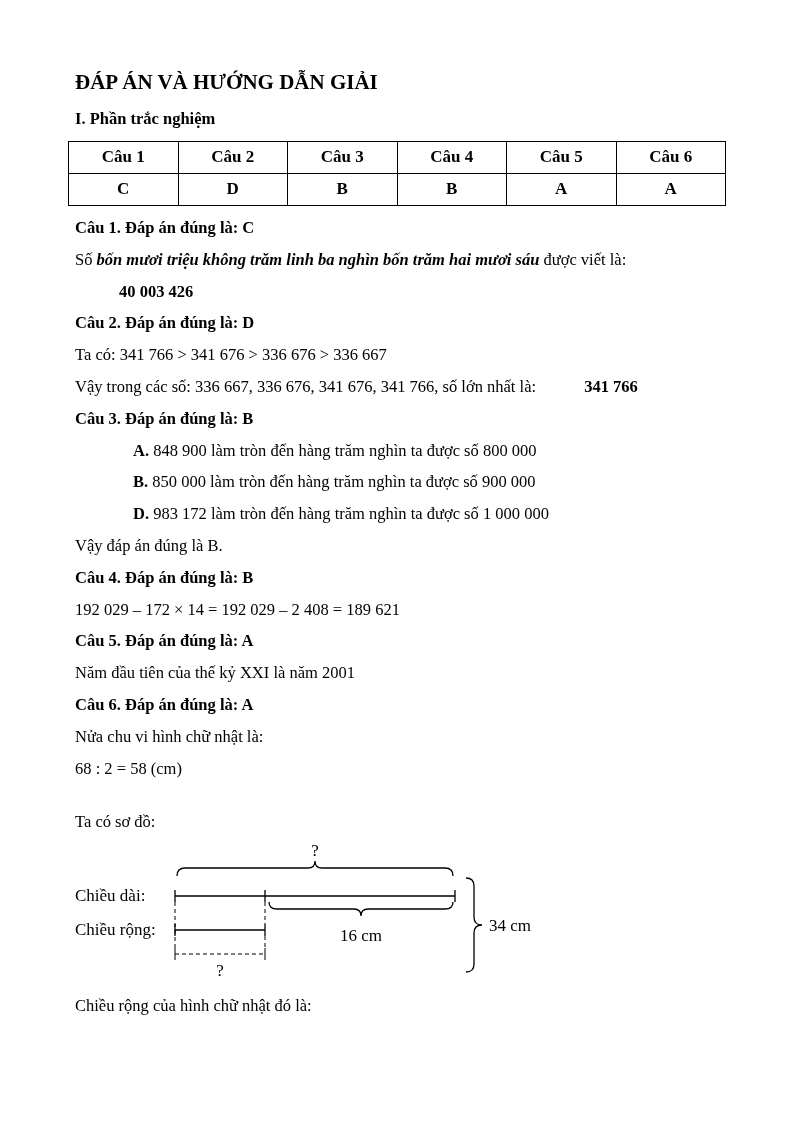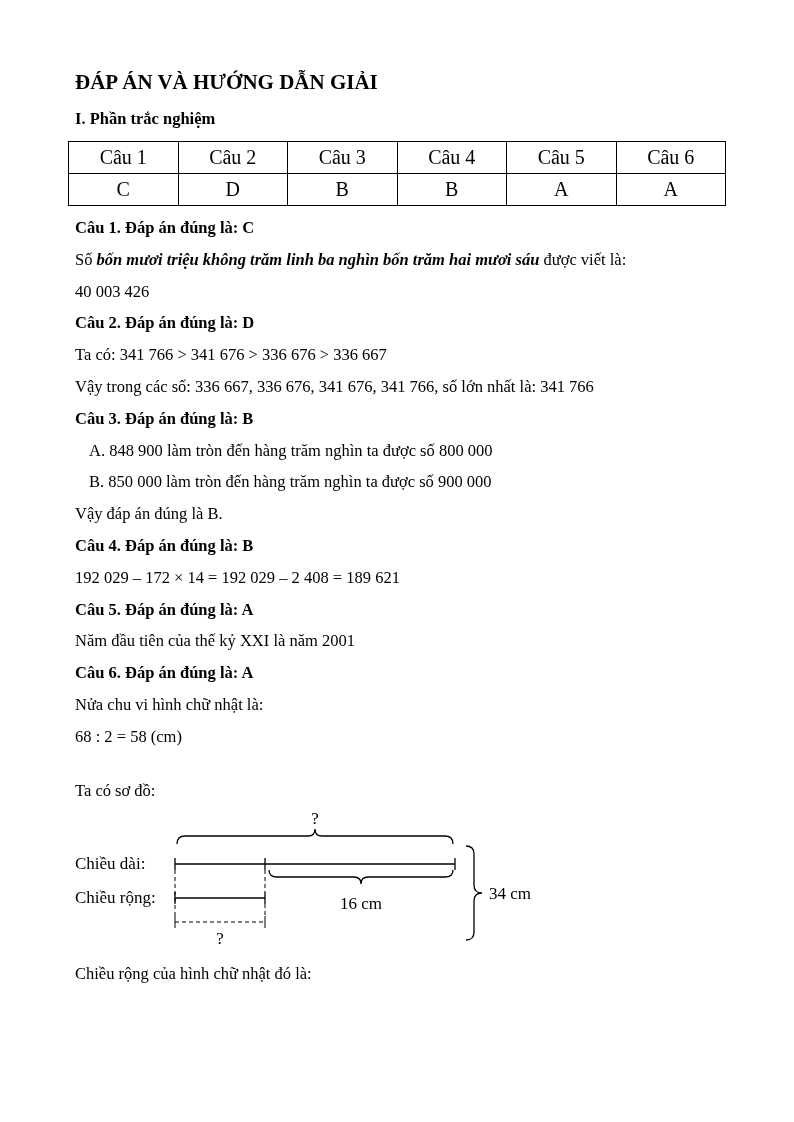--- a/index.html
+++ b/index.html
@@ -10,36 +10,36 @@
     font-family: "Liberation Serif", serif;
     font-size: 16.5px;
     color: #000;
     overflow: hidden;
   }
   .page { padding: 70px 68px 0 75px; }
   p { margin: 0 0 12px; line-height: 1.2; }
   .title { font-weight: bold; font-size: 21px; margin-bottom: 14px; }
   .heading { font-weight: bold; }
   .bi { font-weight: bold; font-style: italic; }
-  .bold { font-weight: normal; }
+  .bold { font-weight: bold; margin-left: 44px; }
   table.answer-table {
     border-collapse: collapse;
     width: calc(100% + 7px);
     margin-left: -7px;
     margin-top: 2px;
     margin-bottom: 12px;
     table-layout: fixed;
   }
   .answer-table td {
     border: 1px solid #000;
     text-align: center;
-    font-weight: normal;
+    font-weight: bold;
     height: 32px;
     padding: 2px 4px;
-    font-size: 20px;
+    font-size: 17px;
   }
   .option { padding-left: 14px; }
   .pre-diagram { margin-top: 34px; }
   .diagram { margin: 4px 0 10px; }
   .diagram svg { display: block; }
   .diagram svg text { font-size: 17px; fill: #000; }
   .stroke { stroke: #000; fill: none; }
 </style>
 </head>
 <body>
@@ -74,20 +74,21 @@
   <p><span>Số </span><span class="bi">bốn mươi triệu không trăm linh ba nghìn bốn trăm hai mươi sáu</span><span> được viết là:</span></p>
   <p class="bold">40 003 426</p>
 
   <p class="heading">Câu 2. Đáp án đúng là: D</p>
   <p>Ta có: 341 766 &gt; 341 676 &gt; 336 676 &gt; 336 667</p>
   <p><span>Vậy trong các số: 336 667, 336 676, 341 676, 341 766, số lớn nhất là: </span><span class="bold">341 766</span></p>
 
   <p class="heading">Câu 3. Đáp án đúng là: B</p>
   <p class="option"><span class="bold">A.</span><span> 848 900 làm tròn đến hàng trăm nghìn ta được số 800 000</span></p>
   <p class="option"><span class="bold">B.</span><span> 850 000 làm tròn đến hàng trăm nghìn ta được số 900 000</span></p>
+  <p class="option"><span class="bold">D.</span><span> 983 172 làm tròn đến hàng trăm nghìn ta được số 1 000 000</span></p>
   <p>Vậy đáp án đúng là B.</p>
 
   <p class="heading">Câu 4. Đáp án đúng là: B</p>
   <p>192 029 – 172 × 14 = 192 029 – 2 408 = 189 621</p>
 
   <p class="heading">Câu 5. Đáp án đúng là: A</p>
   <p>Năm đầu tiên của thế kỷ XXI là năm 2001</p>
 
   <p class="heading">Câu 6. Đáp án đúng là: A</p>
   <p>Nửa chu vi hình chữ nhật là:</p>

